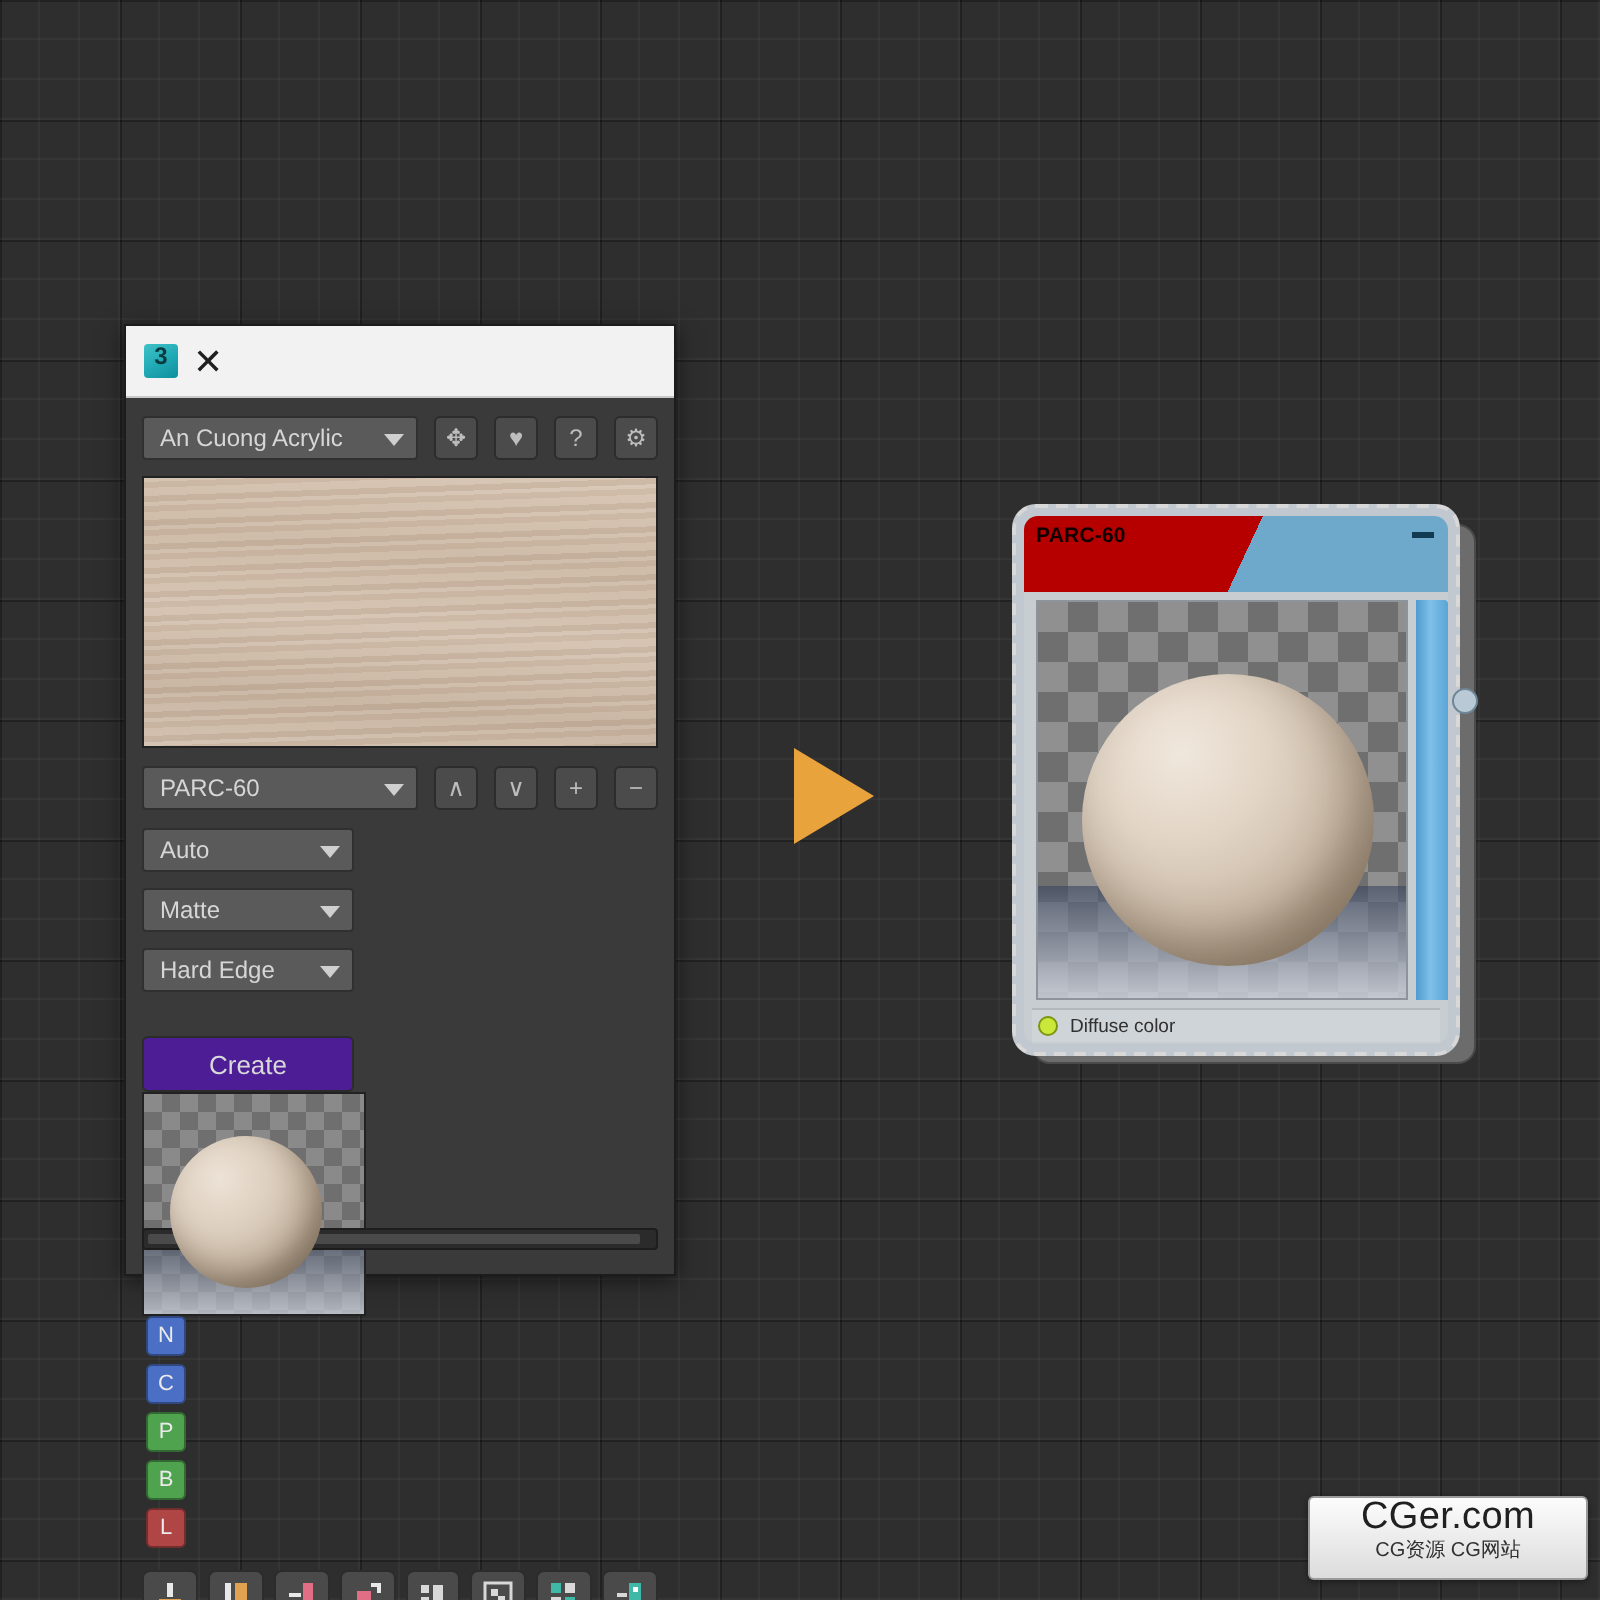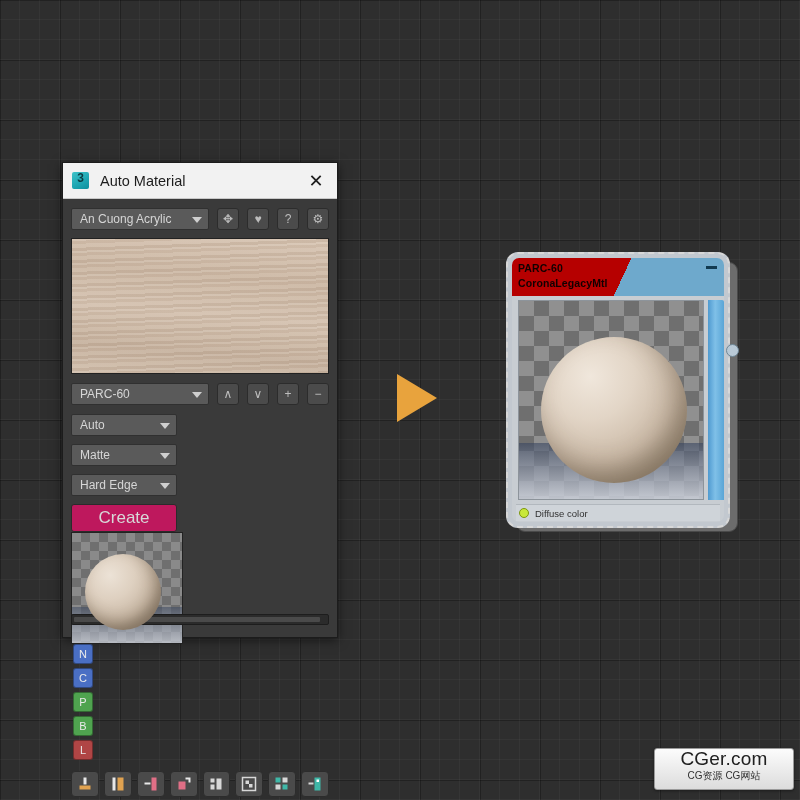--- a/index.html
+++ b/index.html
@@ -116,28 +116,28 @@
   }
 
   #preset-row { margin-top: 9px; }
 
   
   #mid { margin-top: 9px; display: flex; gap: 0; align-items: flex-start; flex-direction: column; }
   #mid-left { width: 106px; display: flex; flex-direction: column; gap: 8px; }
   #mid-left .combo { width: 106px; }
   #create-btn {
     width: 106px; height: 28px;
-    background: #be185d;
+    background: #4c1d95;
     border: 1px solid #2b2b2b;
     border-radius: 3px;
     color: #d8d8d8;
-    font-size: 17px;
+    font-size: 13px;
     display: flex; align-items: center; justify-content: center;
     cursor: pointer;
-    margin-top: 0;
+    margin-top: 14px;
   }
 
   #sphere-preview {
     width: 112px; height: 112px;
     border: 1px solid #222;
     position: relative;
     overflow: hidden;
     background-image:
       linear-gradient(45deg, #6f6f6f 25%, transparent 25%, transparent 75%, #6f6f6f 75%),
       linear-gradient(45deg, #6f6f6f 25%, #8a8a8a 25%, #8a8a8a 75%, #6f6f6f 75%);
@@ -344,21 +344,20 @@
   #wm-main { font-size: 19px; color: #202020; line-height: 20px; letter-spacing: 0.2px; }
   #wm-sub { font-size: 10px; color: #303030; line-height: 13px; }
 </style>
 </head>
 <body>
 
 <div id="dialog">
 
   <div id="titlebar">
     <div class="app-icon">3</div>
-    <div id="title-text">Auto Material</div>
     <div id="close-btn">✕</div>
   </div>
 
   <div id="dialog-body">
 
     <div class="row">
       <div class="combo" id="material-combo">
         <span>An Cuong Acrylic</span>
         <span class="caret"></span>
       </div>
@@ -529,21 +528,20 @@
 
 <div id="flow-arrow"></div>
 
 <div id="node-wrap">
   <div id="node-shadow"></div>
   <div id="node-select"></div>
 
   <div id="node">
     <div id="node-header">
       <div class="nt">PARC-60</div>
-      <div class="nt">CoronaLegacyMtl</div>
       <div id="node-minimize"></div>
     </div>
 
     <div id="node-thumb">
       <div id="node-ball"></div>
     </div>
 
     <div id="node-sidebar"></div>
 
     <div id="node-slot">

